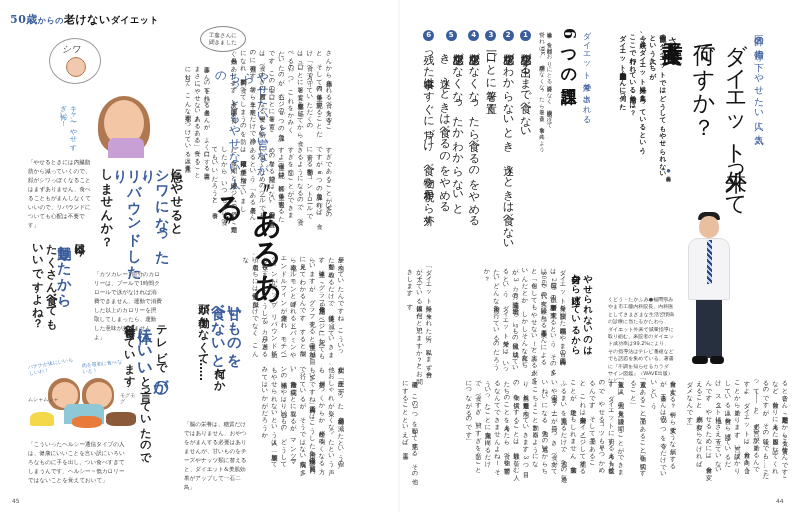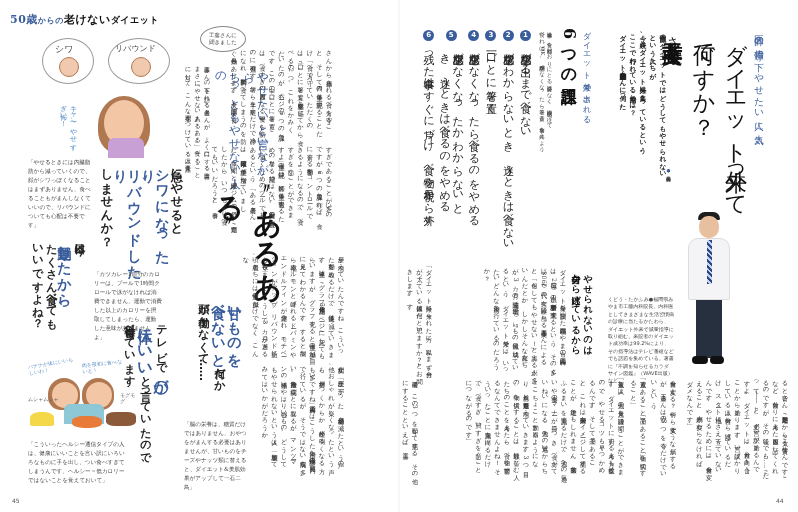--- a/index.html
+++ b/index.html
@@ -24,27 +24,23 @@
 </head>
 <body>
 
 <div class="abs gutter"></div>
 
 <div class="abs page-header">
   <span>50歳</span><span style="font-size:8px;font-weight:bold;">からの</span><span class="b">老けない</span><span class="b" style="font-size:9px;">ダイエット</span>
 </div>
 
 <div class="abs" style="left:20px;top:38px;width:160px;height:120px;">
-  <div class="abs bubble" style="left:22px;top:0;width:52px;height:46px;">
+  <div class="abs bubble" style="left:29px;top:0;width:52px;height:46px;font-style:italic;">
     <div class="abs" style="left:12px;top:4px;font-size:9px;font-family:'DejaVu Sans',sans-serif;color:#444;">シワ</div>
     <div class="abs illus-head" style="left:16px;top:18px;width:20px;height:20px;background:#f0c9ae;border:1px solid #b07850;"></div>
-  </div>
-  <div class="abs bubble" style="left:88px;top:0;width:62px;height:46px;">
-    <div class="abs" style="left:6px;top:4px;font-size:8px;font-family:'DejaVu Sans',sans-serif;color:#444;">リバウンド</div>
-    <div class="abs illus-head" style="left:22px;top:18px;width:20px;height:20px;background:#f0c9ae;border:1px solid #b07850;"></div>
   </div>
   <div class="abs hair" style="left:78px;top:58px;width:52px;height:58px;"></div>
   <div class="abs illus-head" style="left:84px;top:62px;width:40px;height:46px;"></div>
   <div class="abs" style="left:88px;top:100px;width:36px;height:20px;background:#c9a0d6;border-radius:6px 6px 0 0;"></div>
   <div class="abs v" style="left:38px;top:62px;font-size:7px;color:#5a8fc8;font-family:'DejaVu Sans',sans-serif;height:50px;">キャ〜、やせすぎ怖い！</div>
 </div>
 
 <div class="abs quote" style="left:28px;top:158px;width:66px;">「やせるときには内臓脂肪から減っていくので、顔がシワっぽくなることはまずありません。食べることもがまんしなくていいので、リバウンドについても心配は不要です」</div>
 
 <div class="abs v" style="left:100px;top:160px;height:120px;font-family:'DejaVu Sans',sans-serif;font-size:12px;line-height:14px;font-weight:bold;">

